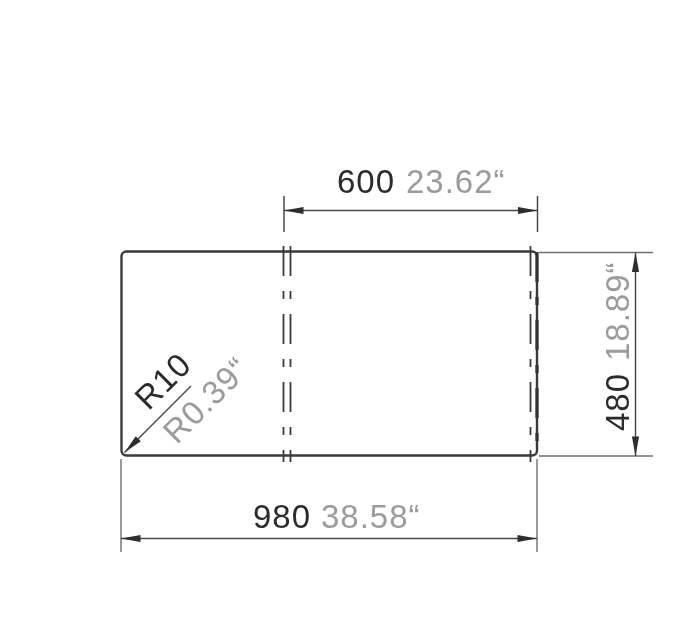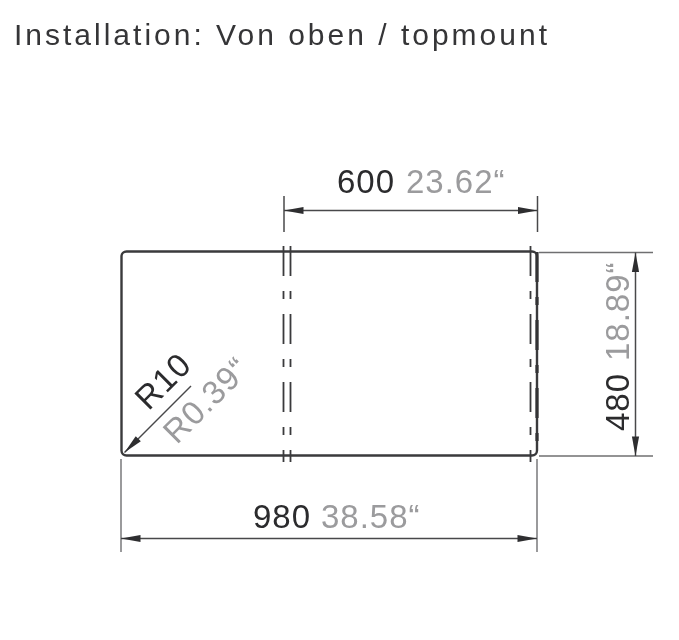--- a/index.html
+++ b/index.html
@@ -39,21 +39,20 @@
   .extline      { fill: none; stroke: #6f6f71; stroke-width: 1.4; }
   .dim-mm       { fill: #2b2b2d; font-family: "Liberation Sans", "DejaVu Sans", sans-serif; font-size: 33px; letter-spacing: 1px; }
   .dim-inch     { fill: #9b9b9d; font-family: "Liberation Sans", "DejaVu Sans", sans-serif; font-size: 33px; letter-spacing: 1px; }
 </style>
 </head>
 <body>
 
 <div class="page">
 
   <div class="title-block">
-    <div>Installation: Von oben / topmount</div>
   </div>
 
   <svg class="drawing" width="679" height="640" viewBox="0 0 679 640">
     <defs>
       <marker id="arrow" markerUnits="userSpaceOnUse" markerWidth="21" markerHeight="9" refX="20" refY="4.5" orient="auto-start-reverse">
         <path d="M0.5,0.9 L20,4.5 L0.5,8.1 Z" fill="#2e2e30"></path>
       </marker>
     </defs>
 
     <rect x="121.5" y="251.5" width="415.5" height="204" rx="5" ry="5" class="outline"></rect>

